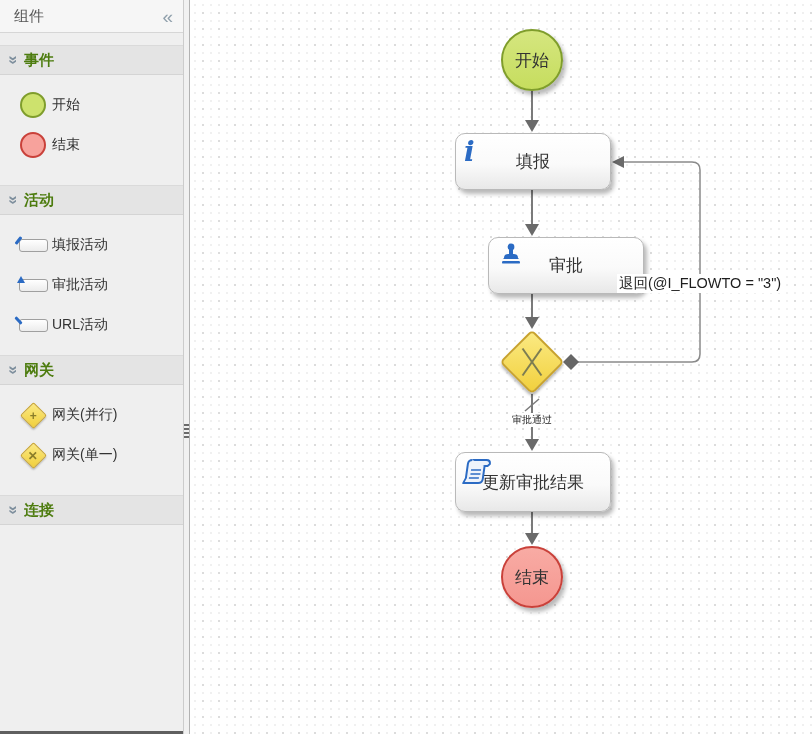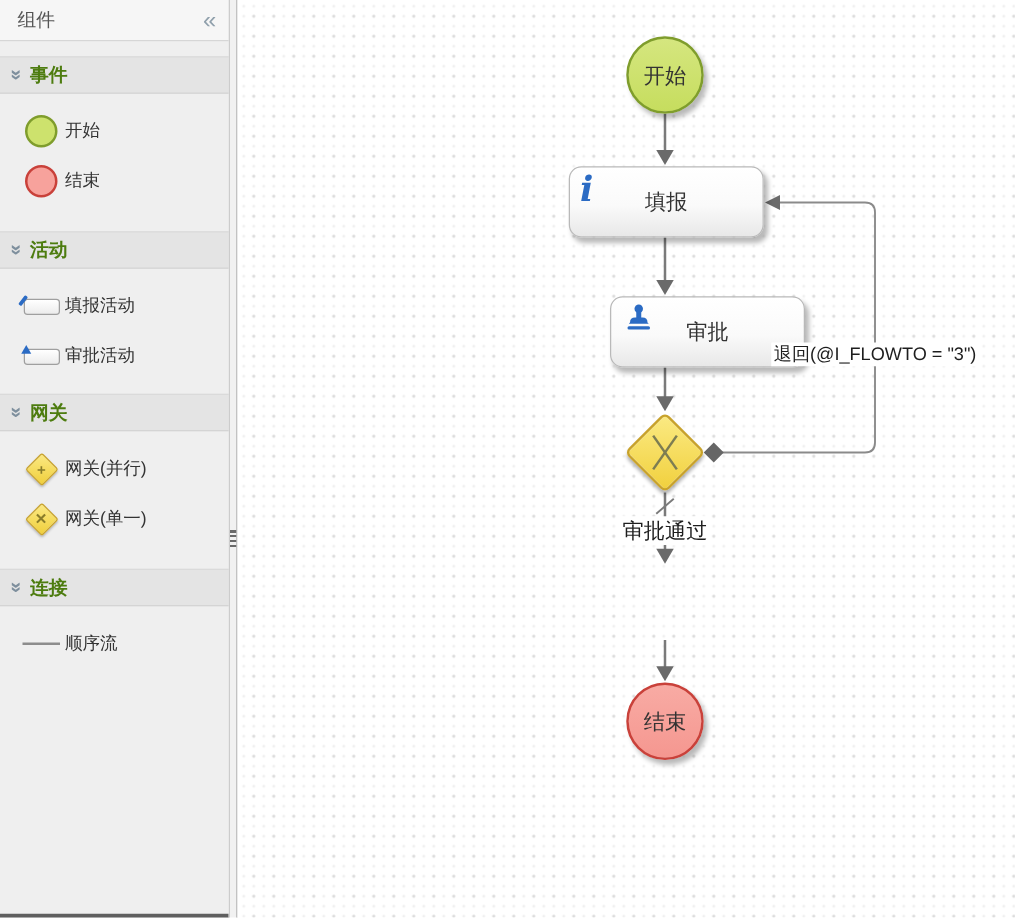--- a/index.html
+++ b/index.html
@@ -68,21 +68,21 @@
     font-size:28px;line-height:0.9;color:#2b6bc4;}
   .gateway{position:absolute;left:319px;top:339px;width:46px;height:46px;box-sizing:border-box;
     transform:rotate(45deg);border:2px solid #c8a22b;border-radius:5px;
     background:linear-gradient(135deg,#fbea83,#f1d03d);box-shadow:2px 2px 3px rgba(0,0,0,.3);
     z-index:2;cursor:move;}
   .gw-inner{position:absolute;inset:0;transform:rotate(-45deg);}
   .gw-stroke{position:absolute;left:50%;top:50%;width:2px;height:33px;background:#7d7d52;}
   .gw-s1{transform:translate(-50%,-50%) rotate(35deg);}
   .gw-s2{transform:translate(-50%,-50%) rotate(-35deg);}
   .edge-label{position:absolute;z-index:3;background:#ffffff;padding:0 2px;color:#1e1e1e;cursor:pointer;}
-  .lbl-approved{left:342px;top:413px;transform:translateX(-50%);font-size:17px;}
+  .lbl-approved{left:342px;top:413px;transform:translateX(-50%);font-size:10px;}
   .lbl-return{left:427px;top:274px;font-size:14.5px;}
 </style>
 </head>
 <body>
 
 <aside class="sidebar">
   <div class="panel-header">
     <span class="panel-title">组件</span>
     <span class="collapse-btn">«</span>
   </div>
@@ -120,20 +120,28 @@
       <span class="item-label">填报活动</span>
     </div>
     <div class="item">
       <span class="icon-cell">
           <span class="mini-rect">
             <span class="mk mk-stamp"></span>
           </span>
         </span>
       <span class="item-label">审批活动</span>
     </div>
+    <div class="item">
+      <span class="icon-cell">
+          <span class="mini-rect">
+            <span class="mk mk-url"></span>
+          </span>
+        </span>
+      <span class="item-label">URL活动</span>
+    </div>
   </div>
 
   <div class="section-header sec3">
     <span class="chev">«</span>
     <span class="section-label">网关</span>
   </div>
   <div class="items">
     <div class="item">
       <span class="icon-cell">
           <span class="gw-mini">
@@ -150,26 +158,20 @@
         </span>
       <span class="item-label">网关(单一)</span>
     </div>
   </div>
 
   <div class="section-header sec4">
     <span class="chev">«</span>
     <span class="section-label">连接</span>
   </div>
   <div class="items">
-    <div class="item">
-      <span class="icon-cell">
-          <span class="line-mini"></span>
-        </span>
-      <span class="item-label">顺序流</span>
-    </div>
   </div>
 
   <div class="sidebar-bottom-bar"></div>
 </aside>
 
 <div class="splitter">
   <div class="grip"></div>
 </div>
 
 <div class="canvas">
@@ -232,20 +234,36 @@
     <span>审批</span>
   </div>
 
   <div class="gateway">
     <div class="gw-inner">
       <div class="gw-stroke gw-s1"></div>
       <div class="gw-stroke gw-s2"></div>
     </div>
   </div>
 
+  <div class="node task" style="left:265px;top:452px;height:60px;">
+    <span class="task-icon" style="top:3px;left:4px;">
+      <svg width="32" height="32" viewBox="0 0 32 32">
+        <g transform="skewX(-8) translate(4,0)" fill="#eef3fb" stroke="#2b6bc4" stroke-width="2" stroke-linejoin="round">
+          <path d="M9 4 H23 Q27 4 27 8 L25 10 H9"></path>
+          <path d="M9 4 Q5 4 5 8 V22 L3 27 H18 Q22 27 22 23 V10"></path>
+        </g>
+        <g transform="skewX(-8) translate(4,0)" stroke="#2b6bc4" stroke-width="1.6">
+          <line x1="9" y1="14" x2="19" y2="14"></line>
+          <line x1="9" y1="18" x2="19" y2="18"></line>
+          <line x1="8" y1="22" x2="18" y2="22"></line>
+        </g>
+      </svg>
+    </span>
+    <span>更新审批结果</span>
+  </div>
 
   <div class="node event-circle event-end" style="left:311px;top:546px;">
     <span>结束</span>
   </div>
 
   <div class="edge-label lbl-approved">审批通过</div>
   <div class="edge-label lbl-return">退回(@I_FLOWTO = "3")</div>
 </div>
 
 </body></html>

